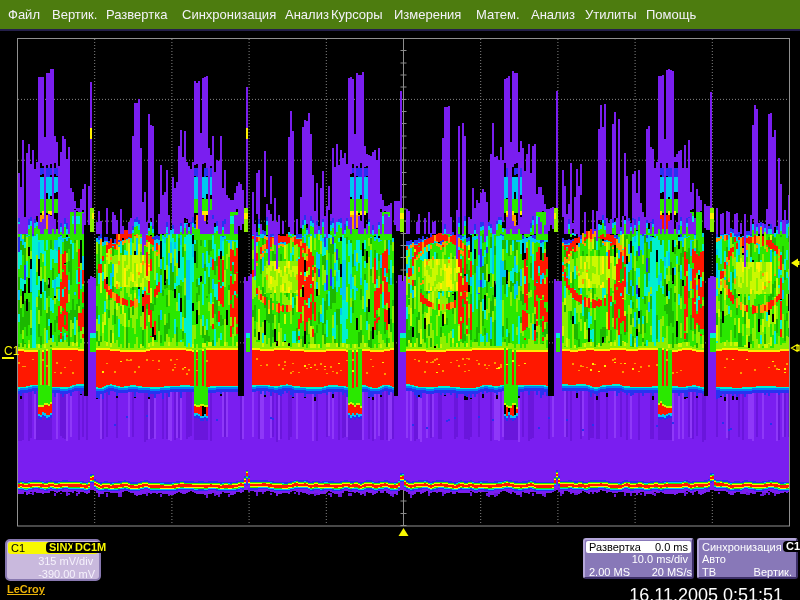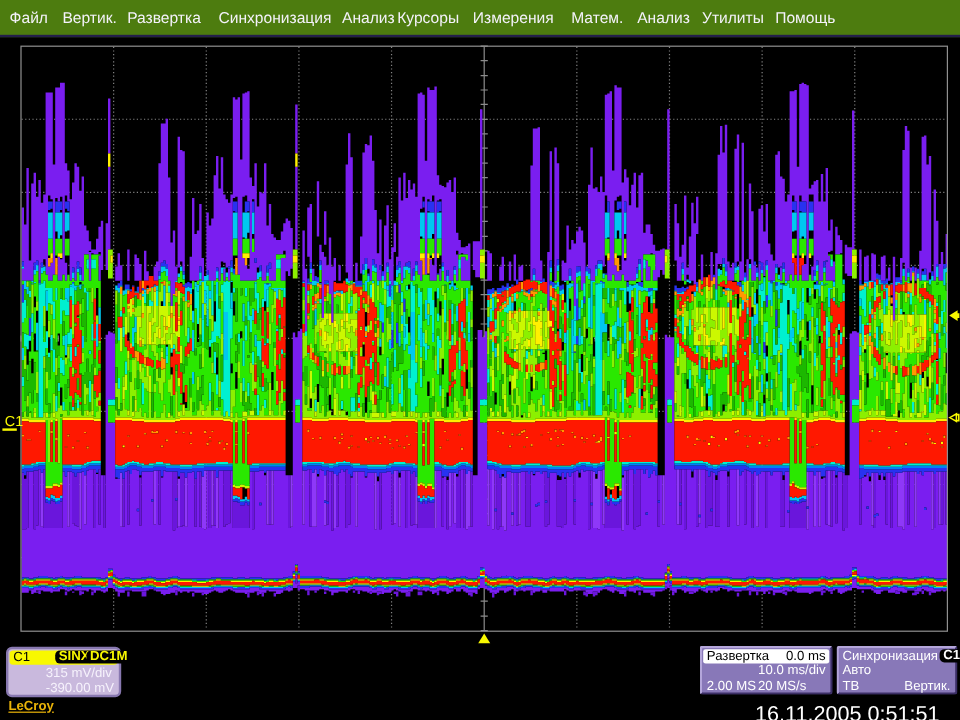--- a/index.html
+++ b/index.html
@@ -75,21 +75,21 @@
   </div>
   <div style="position:absolute;right:4px;top:14px;text-align:left">315 mV/div<br>-390.00 mV</div>
 </div>
 <div class="box" id="tbbox">
   <div id="tbhdr">
       <span style="position:absolute;left:3px">Развертка</span>
       <span style="position:absolute;right:3px">0.0 ms</span>
     </div>
   <div style="position:absolute;right:4px;top:13px">10.0 ms/div</div>
   <div style="position:absolute;left:4px;top:26px">2.00 MS</div>
-  <div style="position:absolute;right:20px;top:26px">20 MS/s</div>
+  <div style="position:absolute;right:0;top:26px">20 MS/s</div>
 </div>
 <div class="box" id="trbox">
   <div style="position:absolute;left:3px;top:1px">Синхронизация</div>
   <div class="badge" style="left:84px;top:1px;color:#fff">C1</div>
   <div style="position:absolute;left:3px;top:13px">Авто</div>
   <div style="position:absolute;left:3px;top:26px">ТВ</div>
   <div style="position:absolute;right:4px;top:26px">Вертик.</div>
 </div>
 <div id="lecroy">LeCroy</div>
 <div id="datetime">16.11.2005 0:51:51</div>

